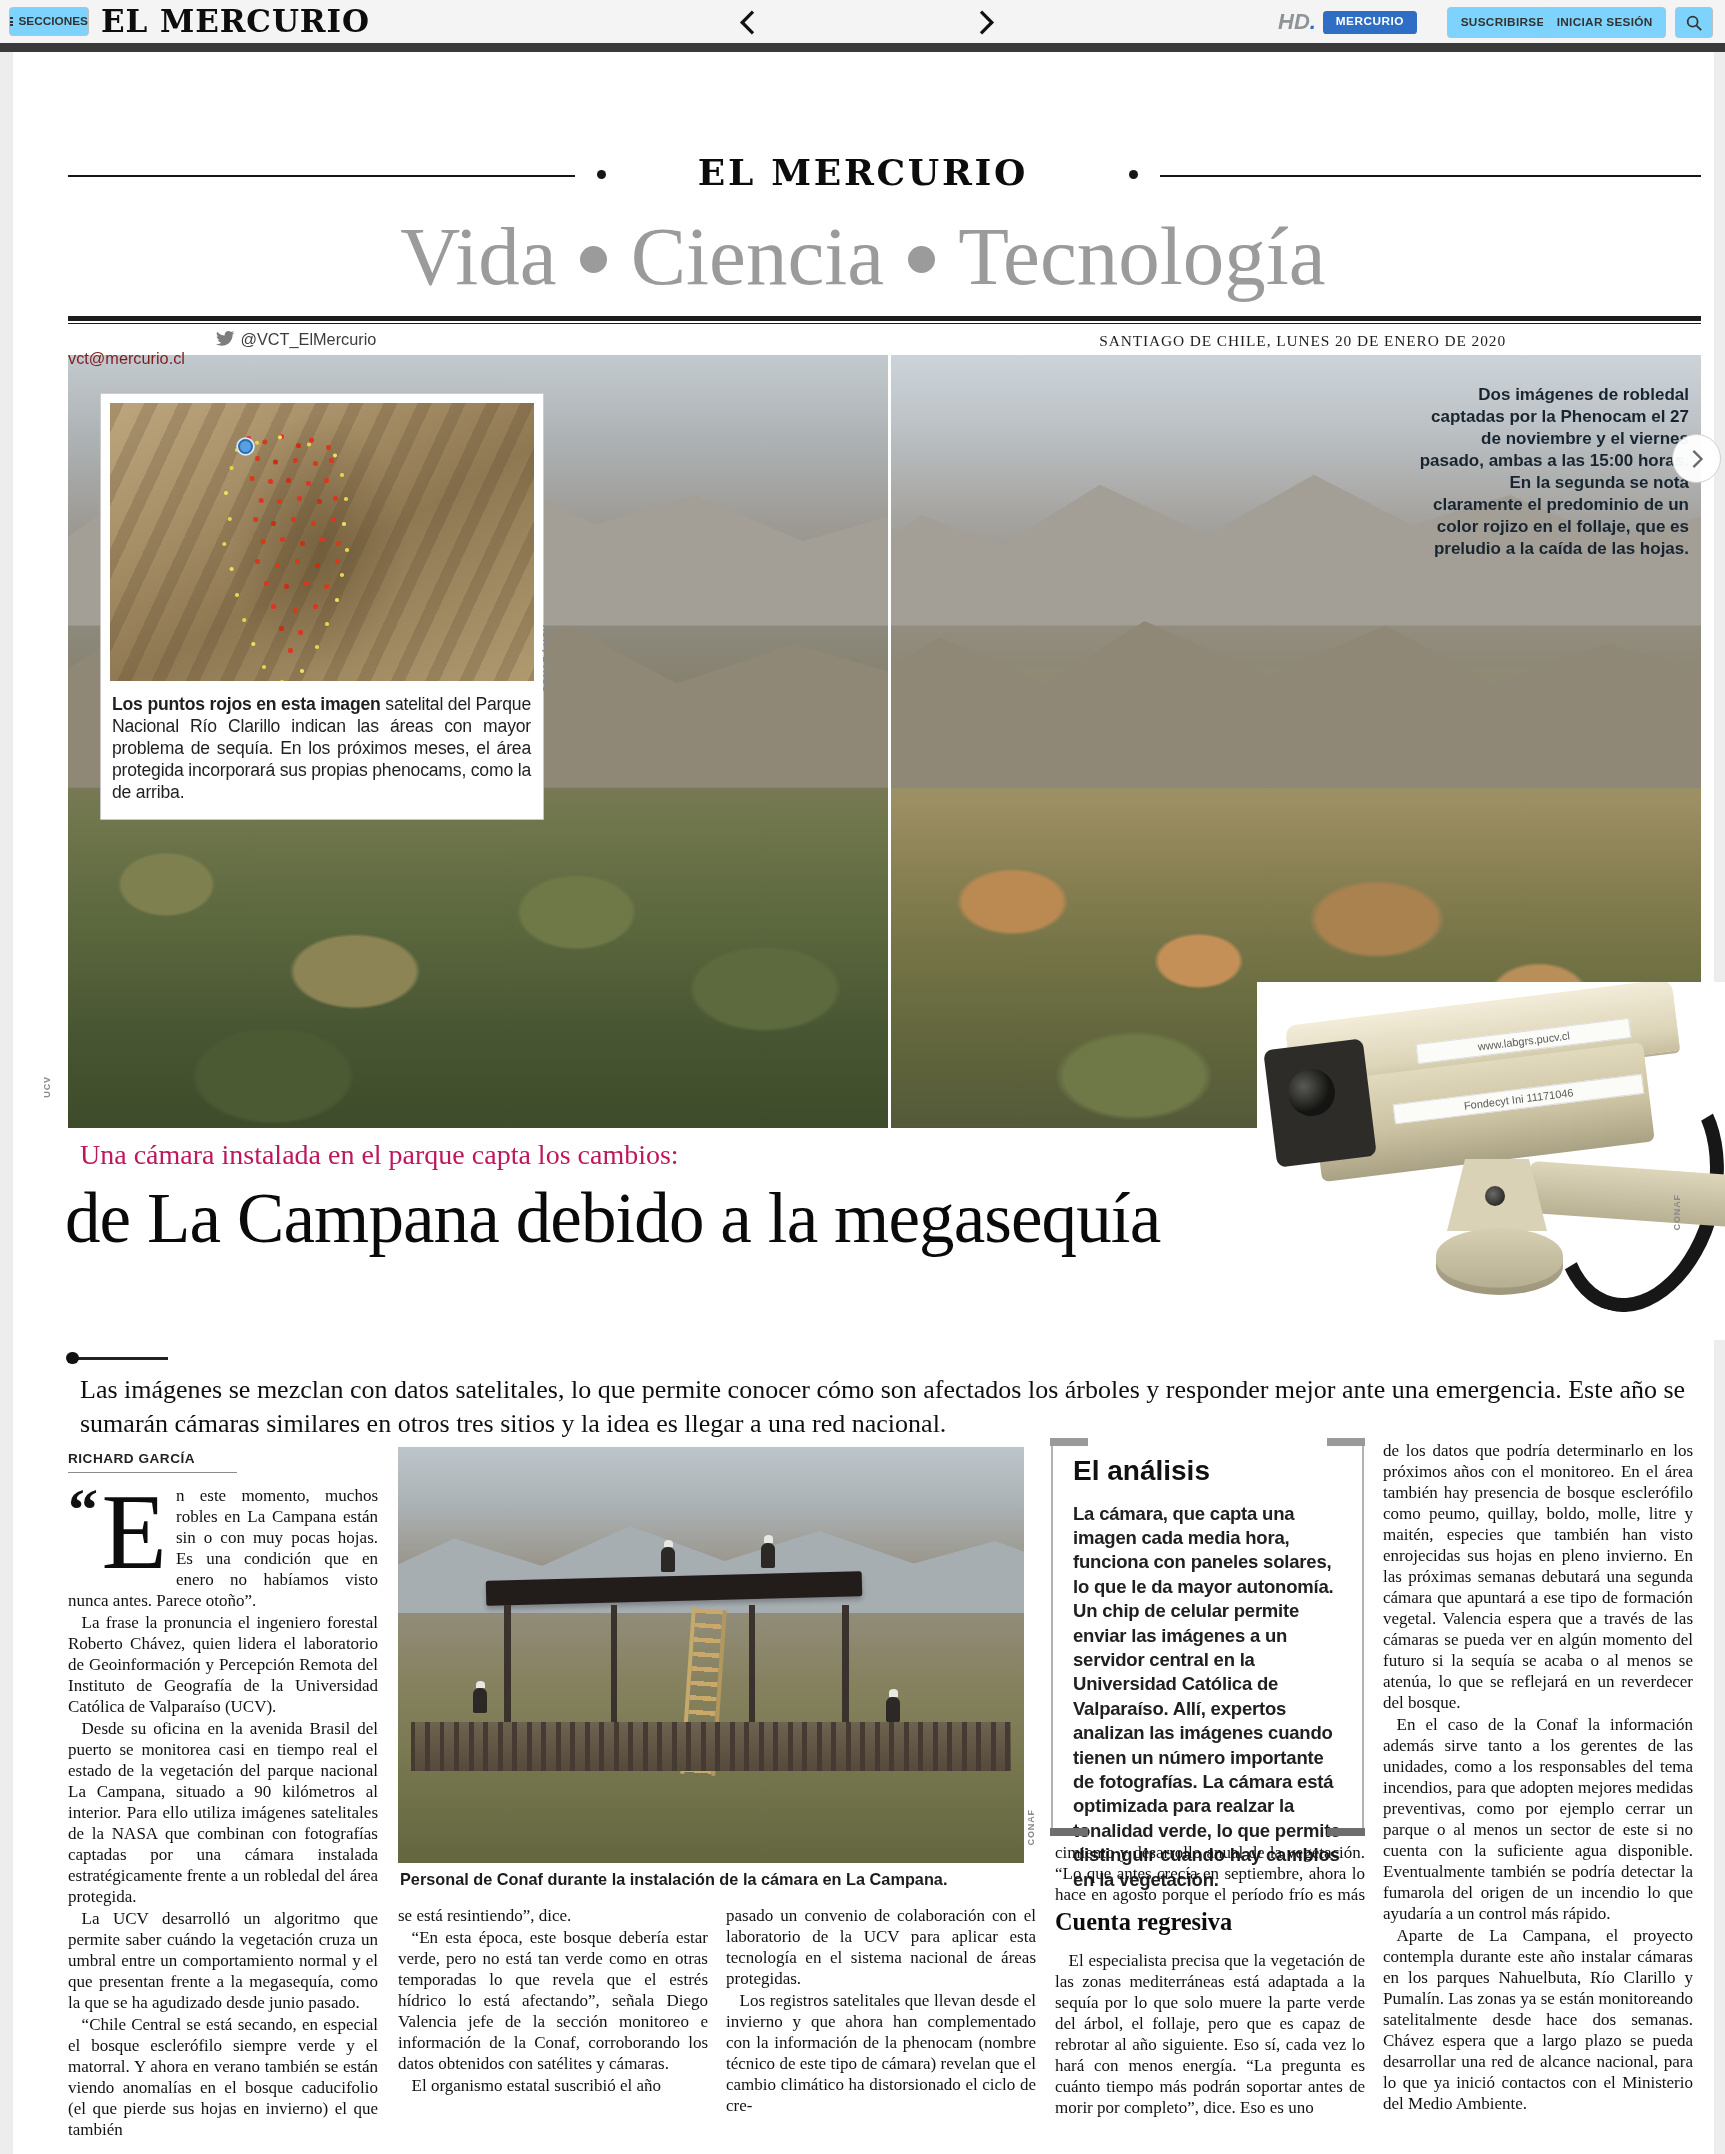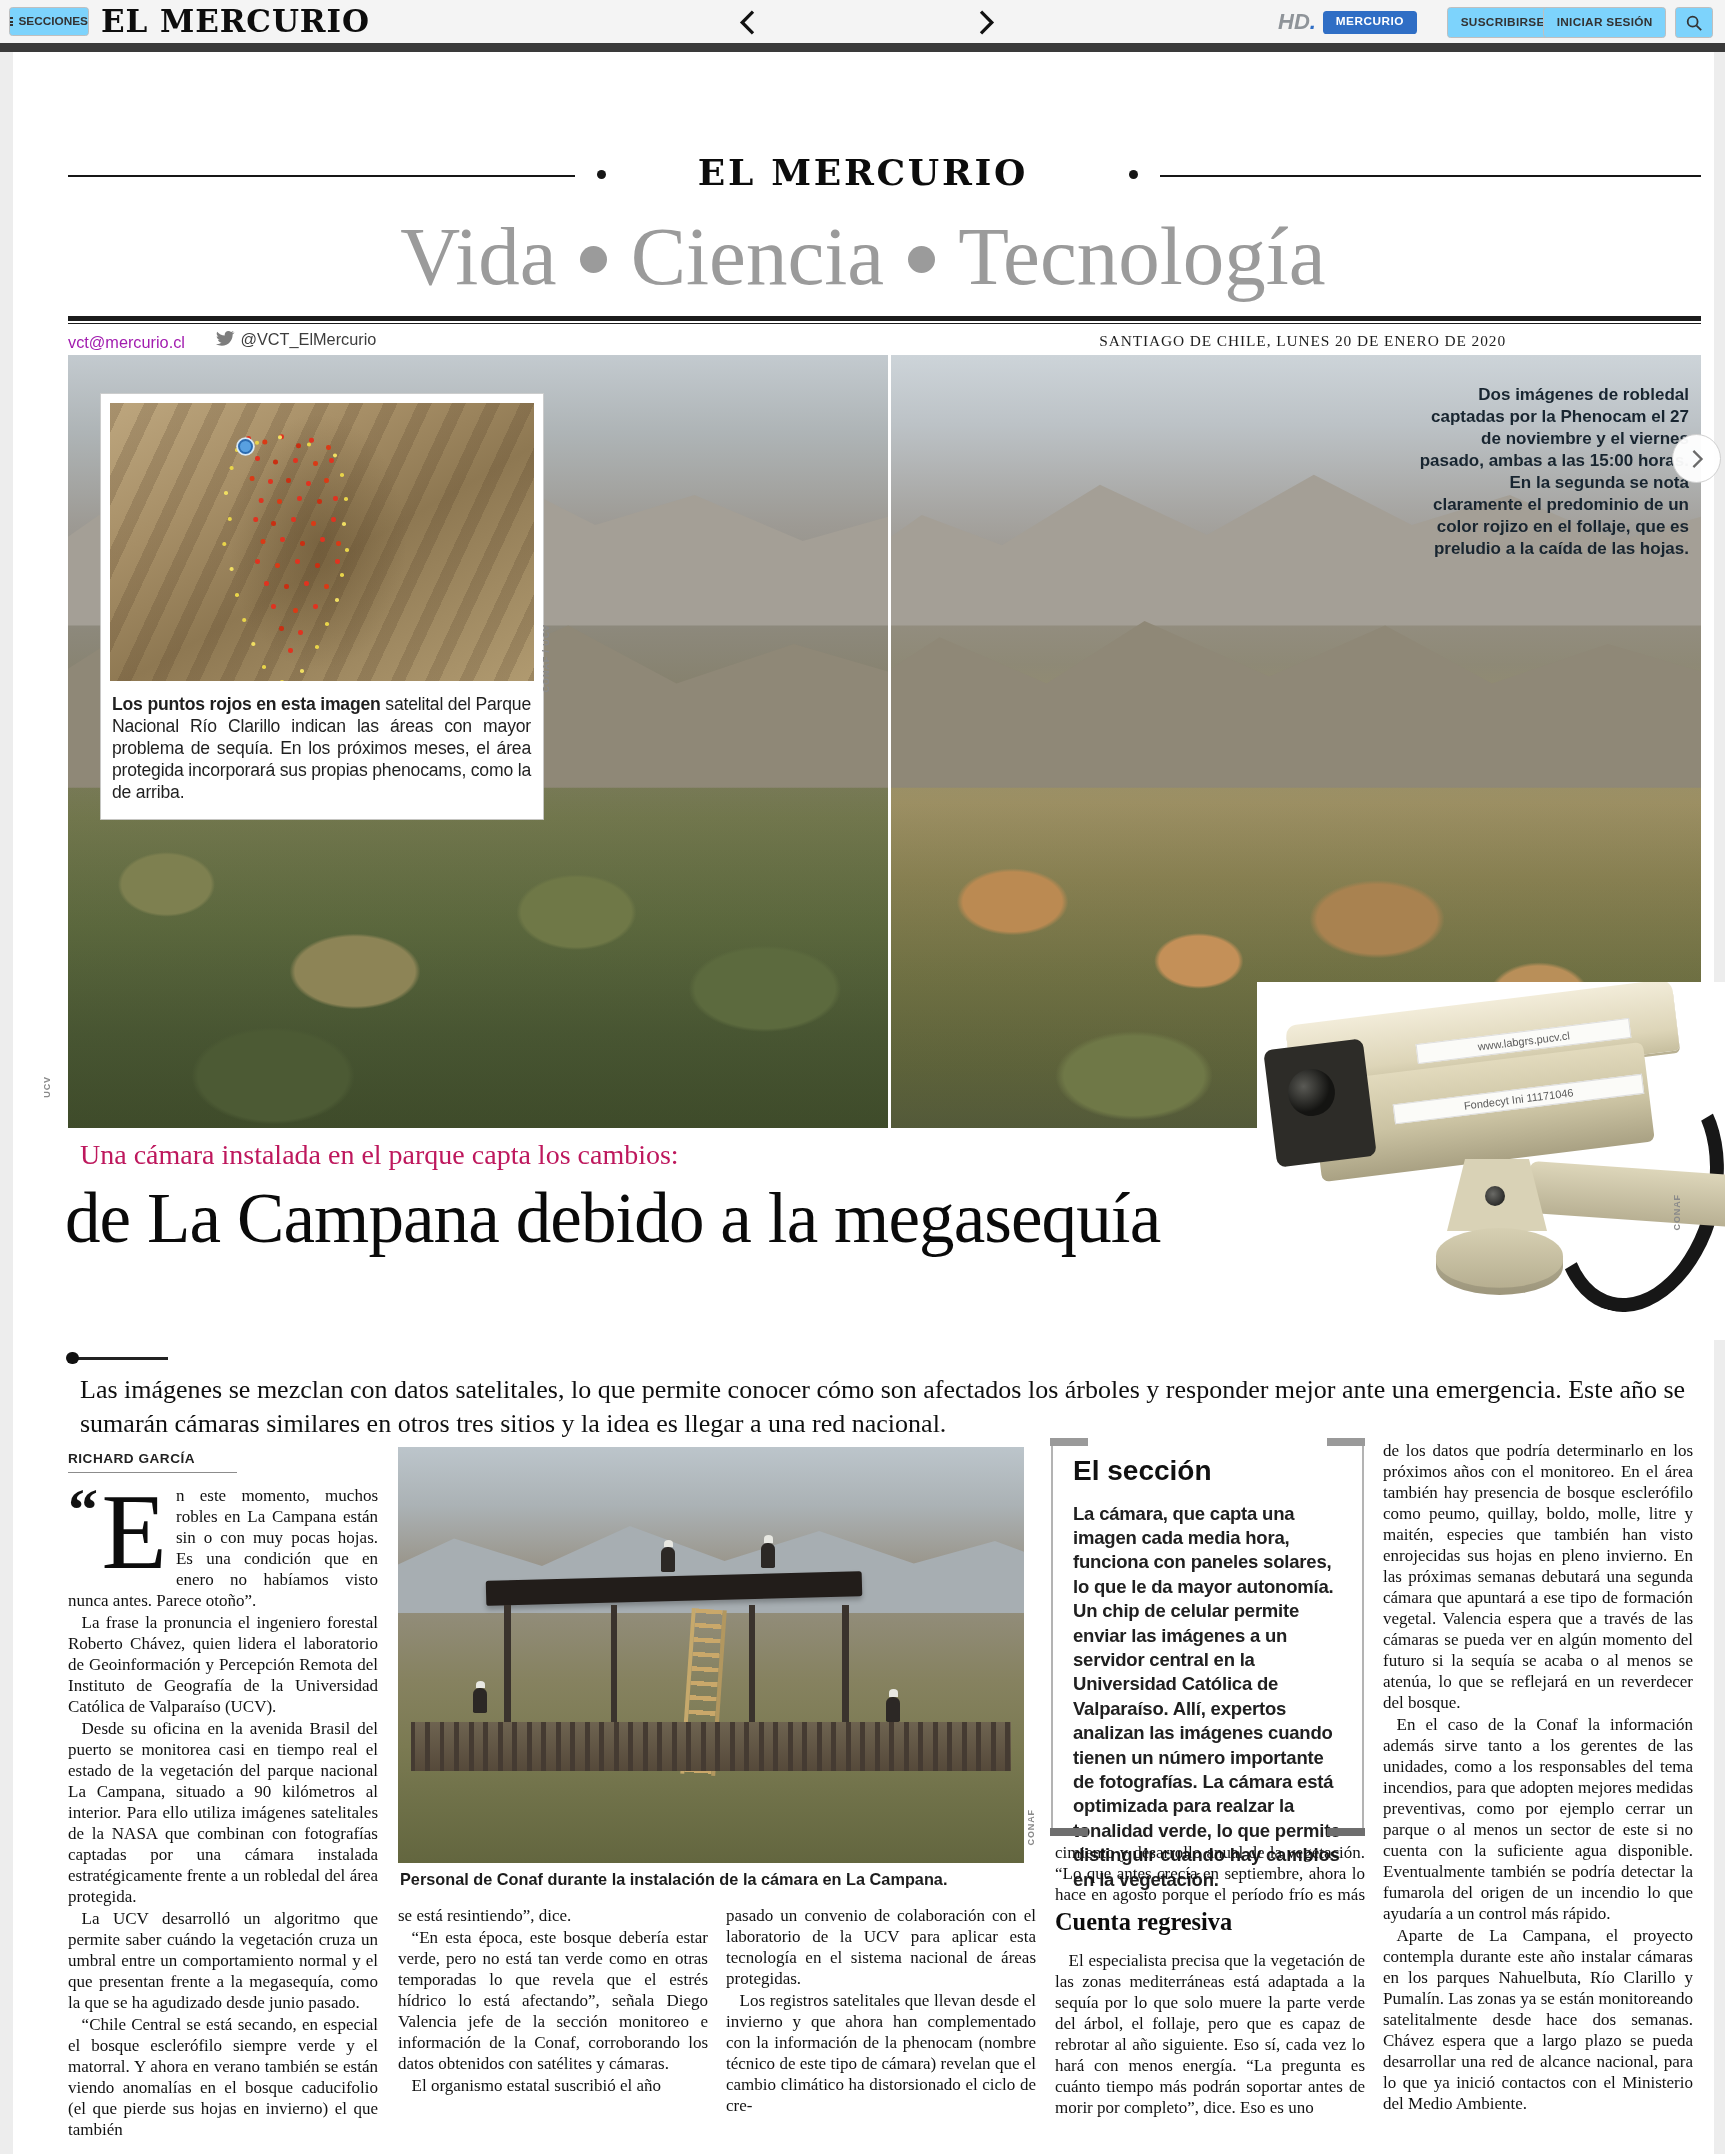--- a/index.html
+++ b/index.html
@@ -35,21 +35,21 @@
   .mh-line{position:absolute;top:175px;height:1.8px;background:#161616;z-index:5;}
   .mh-line.l{left:68px;width:507px;} .mh-line.r{left:1160px;width:541px;}
   .mh-dot{position:absolute;top:170px;width:9px;height:9px;border-radius:50%;background:#161616;z-index:5;}
   .mh-dot.l{left:597px;} .mh-dot.r{left:1129px;}
   .section-title{position:absolute;left:0;top:206px;width:1726px;text-align:center;color:#9b9b9b;
       font:400 83px/100px "Liberation Serif",serif;z-index:5;}
   .section-title .sep{display:inline-block;width:27px;height:27px;border-radius:50%;background:#9b9b9b;margin:0 23.5px;vertical-align:11px;}
   .rule-thick{position:absolute;left:68px;top:316px;width:1633px;height:4.5px;background:#1c1c1c;z-index:5;}
   .rule-thin{position:absolute;left:68px;top:323px;width:1633px;height:0.9px;background:#1c1c1c;z-index:5;}
   .infobar{position:absolute;left:0;top:329px;width:1726px;height:23.5px;z-index:5;}
-  .infobar .email{position:absolute;left:68px;top:3px;font:400 16.3px/20px "Liberation Sans",sans-serif;color:#a21caf;}
+  .infobar .email{position:absolute;left:68px;top:19px;font:400 16.3px/20px "Liberation Sans",sans-serif;color:#7f1d1d;}
   .infobar .tw{position:absolute;left:215px;top:0px;display:flex;align-items:center;gap:5.4px;font:400 16.3px/20px "Liberation Sans",sans-serif;color:#3c3c3c;}
   .infobar .dateline{position:absolute;left:16px;width:1490px;text-align:right;top:1.8px;
       font:400 15.4px/20px "Liberation Serif",serif;letter-spacing:0.9px;color:#1e1e1e;}
 
   
   .photo{position:absolute;top:355px;height:773px;overflow:hidden;z-index:4;}
   .photo-left{left:68px;width:820px;
     background:linear-gradient(180deg,#c3cacf 0%,#aeb4b6 10%,#9d9a94 22%,#8e8a7e 34%,#837e68 46%,#73784e 60%,#616d41 74%,#4f5c37 88%,#46522f 100%);}
   .photo-right{left:891px;width:810px;
     background:linear-gradient(180deg,#cdd4d9 0%,#bcc2c6 9%,#a7a6a3 20%,#979187 30%,#8e8976 40%,#97906b 50%,#9d9064 58%,#8b8354 68%,#767748 80%,#646a40 92%,#596140 100%);}
@@ -357,21 +357,21 @@
     <p class="noindent">se está resintiendo”, dice.</p>
     <p>“En esta época, este bosque debería estar verde, pero no está tan verde como en otras temporadas lo que revela que el estrés hídrico lo está afectando”, señala Diego Valencia jefe de la sección monitoreo e información de la Conaf, corroborando los datos obtenidos con satélites y cámaras.</p>
     <p>El organismo estatal suscribió el año</p>
   </div>
 
   <div class="abox">
     <div class="cap tl"></div>
     <div class="cap tr"></div>
     <div class="cap bl"></div>
     <div class="cap br"></div>
-    <h3>El sección</h3>
+    <h3>El análisis</h3>
     <div class="atext">La cámara, que capta una imagen cada media hora, funciona con paneles solares, lo que le da mayor autonomía. Un chip de celular permite enviar las imágenes a un servidor central en la Universidad Católica de Valparaíso. Allí, expertos analizan las imágenes cuando tienen un número importante de fotografías. La cámara está optimizada para realzar la tonalidad verde, lo que permite distinguir cuando hay cambios en la vegetación.</div>
   </div>
 
   <div class="col col4a">
     <p class="noindent">cimiento y desarrollo anual de la vegetación. “Lo que antes crecía en septiembre, ahora lo hace en agosto porque el período frío es más corto”, dice Chávez.</p>
   </div>
   <div class="subhead2">Cuenta regresiva</div>
   <div class="col col4b">
     <p>El especialista precisa que la vegetación de las zonas mediterráneas está adaptada a la sequía por lo que solo muere la parte verde del árbol, el follaje, pero que es capaz de rebrotar al año siguiente. Eso sí, cada vez lo hará con menos energía. “La pregunta es cuánto tiempo más podrán soportar antes de morir por completo”, dice. Eso es uno</p>
   </div>

